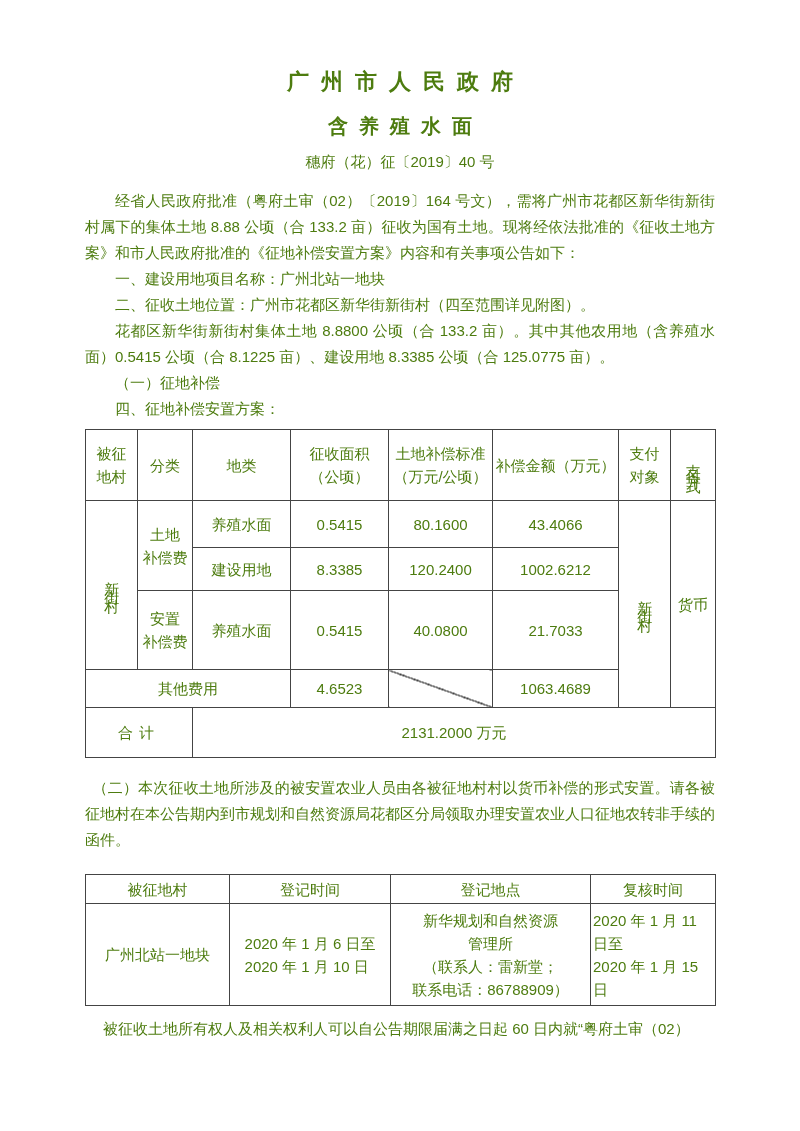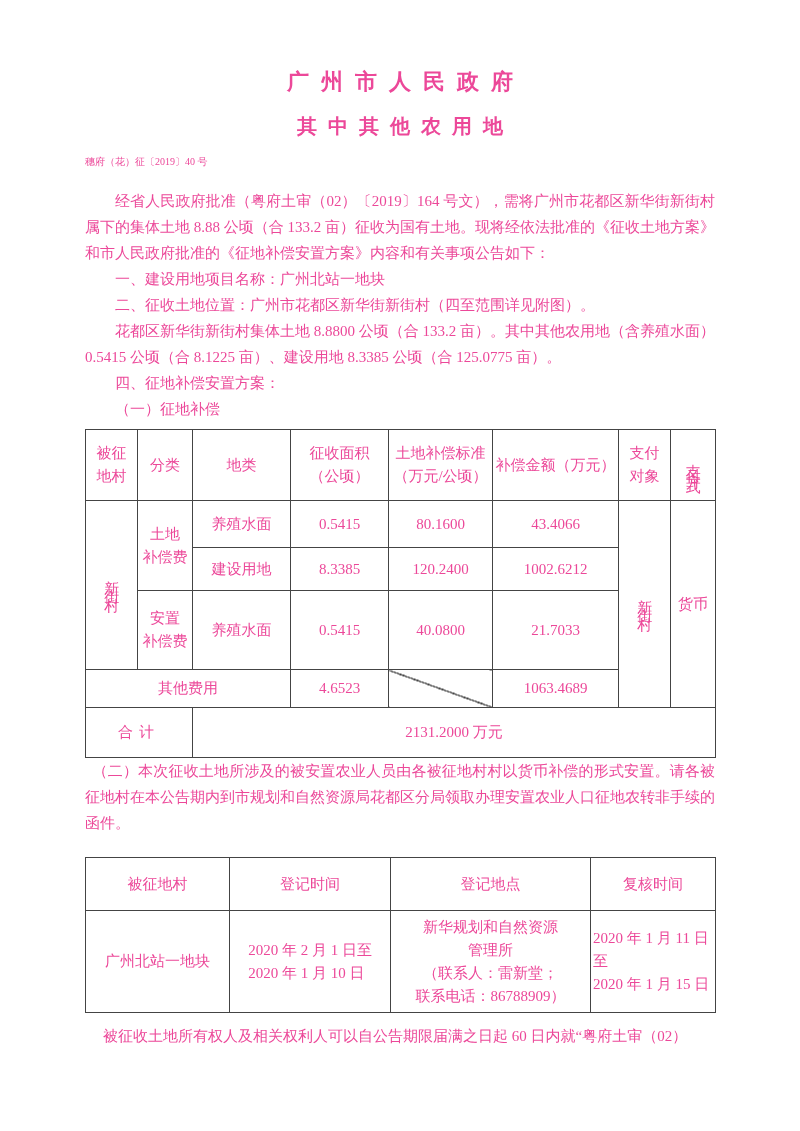--- a/index.html
+++ b/index.html
@@ -1,24 +1,24 @@
 <!DOCTYPE html>
 <html><head>
 <meta charset="utf-8">
 <style>
   html,body{margin:0;padding:0;background:#ffffff;}
   .page{
     width:800px;height:1131px;box-sizing:border-box;
     padding:67px 85px 0 85px;background:#ffffff;overflow:hidden;
-    font-family:Liberation Serif, serif;
-    color:#ec4899;font-size:15px;line-height:26px;
+    font-family:Liberation Sans, sans-serif;
+    color:#4d7c0f;font-size:15px;line-height:26px;
   }
   h1{font-size:22px;font-weight:bold;text-align:center;letter-spacing:12px;text-indent:12px;margin:0;line-height:30px;}
   h2{font-size:20px;font-weight:bold;text-align:center;letter-spacing:11px;text-indent:11px;margin:15px 0 0 0;line-height:28px;}
-  .docno{font-size:10px;margin:9px 0 13px 0;}
+  .docno{text-align:center;font-size:15px;margin:9px 0 13px 0;}
   p{margin:0;text-align:justify;}
   .ind2{text-indent:2em;}
   .ind12{text-indent:1.2em;}
   .ind05{text-indent:0.5em;}
   table{border-collapse:collapse;width:630px;table-layout:fixed;border-radius:9px;}
   td,th{border:1px solid #444;font-weight:normal;text-align:center;vertical-align:middle;
         padding:2px 2px;font-size:15px;line-height:23px;overflow:hidden;}
   .pre{white-space:pre-line;}
   .t1{margin-top:7px;}
   .t1 tr:nth-child(1){height:71px;}
@@ -28,42 +28,42 @@
   .t1 tr:nth-child(5){height:38px;}
   .t1 tr:nth-child(6){height:50px;}
   .vert{writing-mode:vertical-lr;text-orientation:upright;letter-spacing:9px;line-height:1.1;display:inline-block;}
   .vert-sm{letter-spacing:5px;}
   .diag{
     background-image:linear-gradient(to top right,
       transparent calc(50% - 0.7px), #444 calc(50% - 0.7px),
       #444 calc(50% + 0.7px), transparent calc(50% + 0.7px));
   }
   .total-label{letter-spacing:6px;}
-  .after-table{}
+  .after-table{margin-top:17px;}
   .t2{margin-top:21px;}
-  .t2 tr:nth-child(1){height:53px;}
+  .t2 tr:nth-child(1){height:29px;}
   .t2 tr:nth-child(2){height:102px;}
   .cell-left{display:inline-block;text-align:left;}
   .closing{margin-top:10px;}
 </style>
 </head>
 <body>
 
 <div class="page">
 
   <h1>广州市人民政府</h1>
-  <h2>其中其他农用地</h2>
+  <h2>含养殖水面</h2>
   <div class="docno">穗府（花）征〔2019〕40 号</div>
 
   <p class="ind2">经省人民政府批准（粤府土审（02）〔2019〕164 号文），需将广州市花都区新华街新街村属下的集体土地 8.88 公顷（合 133.2 亩）征收为国有土地。现将经依法批准的《征收土地方案》和市人民政府批准的《征地补偿安置方案》内容和有关事项公告如下：</p>
   <p class="ind2">一、建设用地项目名称：广州北站一地块</p>
   <p class="ind2">二、征收土地位置：广州市花都区新华街新街村（四至范围详见附图）。</p>
   <p class="ind2">花都区新华街新街村集体土地 8.8800 公顷（合 133.2 亩）。其中其他农用地（含养殖水面）0.5415 公顷（合 8.1225 亩）、建设用地 8.3385 公顷（合 125.0775 亩）。</p>
+  <p class="ind2">（一）征地补偿</p>
   <p class="ind2">四、征地补偿安置方案：</p>
-  <p class="ind2">（一）征地补偿</p>
 
   <table class="t1">
     <colgroup>
       <col style="width:52px">
         <col style="width:55px">
         <col style="width:98px">
         <col style="width:98px">
       <col style="width:104px">
         <col style="width:126px">
         <col style="width:52px">
@@ -133,21 +133,21 @@
     </colgroup>
     <tbody>
       <tr>
         <th>被征地村</th>
         <th>登记时间</th>
         <th>登记地点</th>
         <th>复核时间</th>
       </tr>
       <tr>
         <td>广州北站一地块</td>
-        <td><span class="cell-left pre">2020 年 2 月 1 日至
+        <td><span class="cell-left pre">2020 年 1 月 6 日至
 2020 年 1 月 10 日</span></td>
         <td class="pre">新华规划和自然资源
 管理所
 （联系人：雷新堂；
 联系电话：86788909）</td>
         <td><span class="cell-left pre">2020 年 1 月 11 日至
 2020 年 1 月 15 日</span></td>
       </tr>
     </tbody>
   </table>

